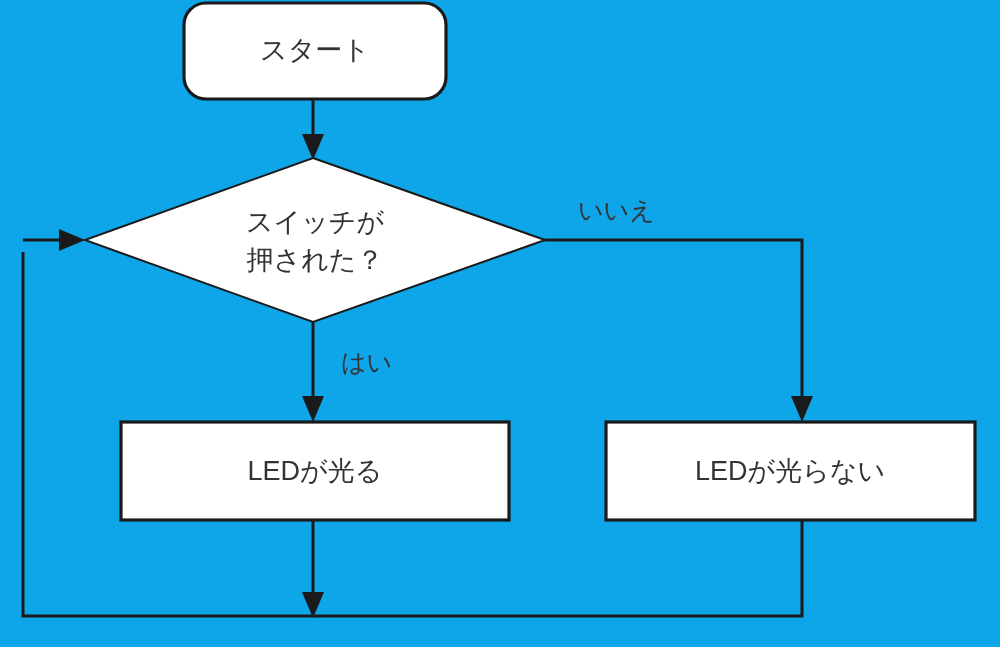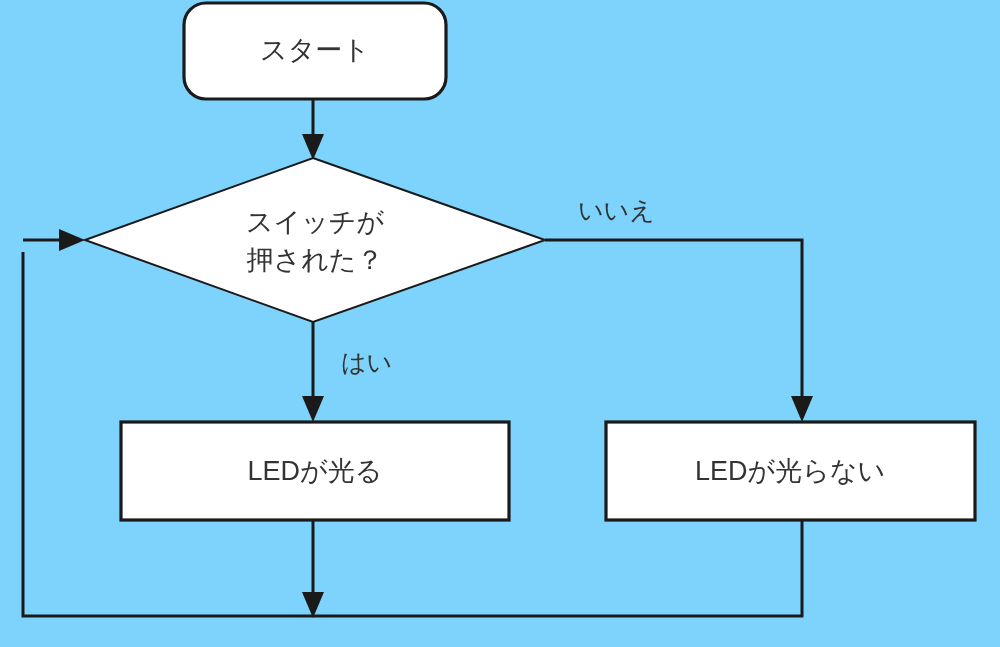--- a/index.html
+++ b/index.html
@@ -4,21 +4,21 @@
 <style>
   html, body {
     margin: 0;
     padding: 0;
     background: #ffffff;
   }
   #canvas {
     position: relative;
     width: 1000px;
     height: 647px;
-    background: #7dd3fc;
+    background: #0ea5e9;
     overflow: hidden;
     font-family: "Liberation Sans", "DejaVu Sans", sans-serif;
   }
   #flow-svg {
     position: absolute;
     left: 0;
     top: 0;
     width: 1000px;
     height: 647px;
   }

